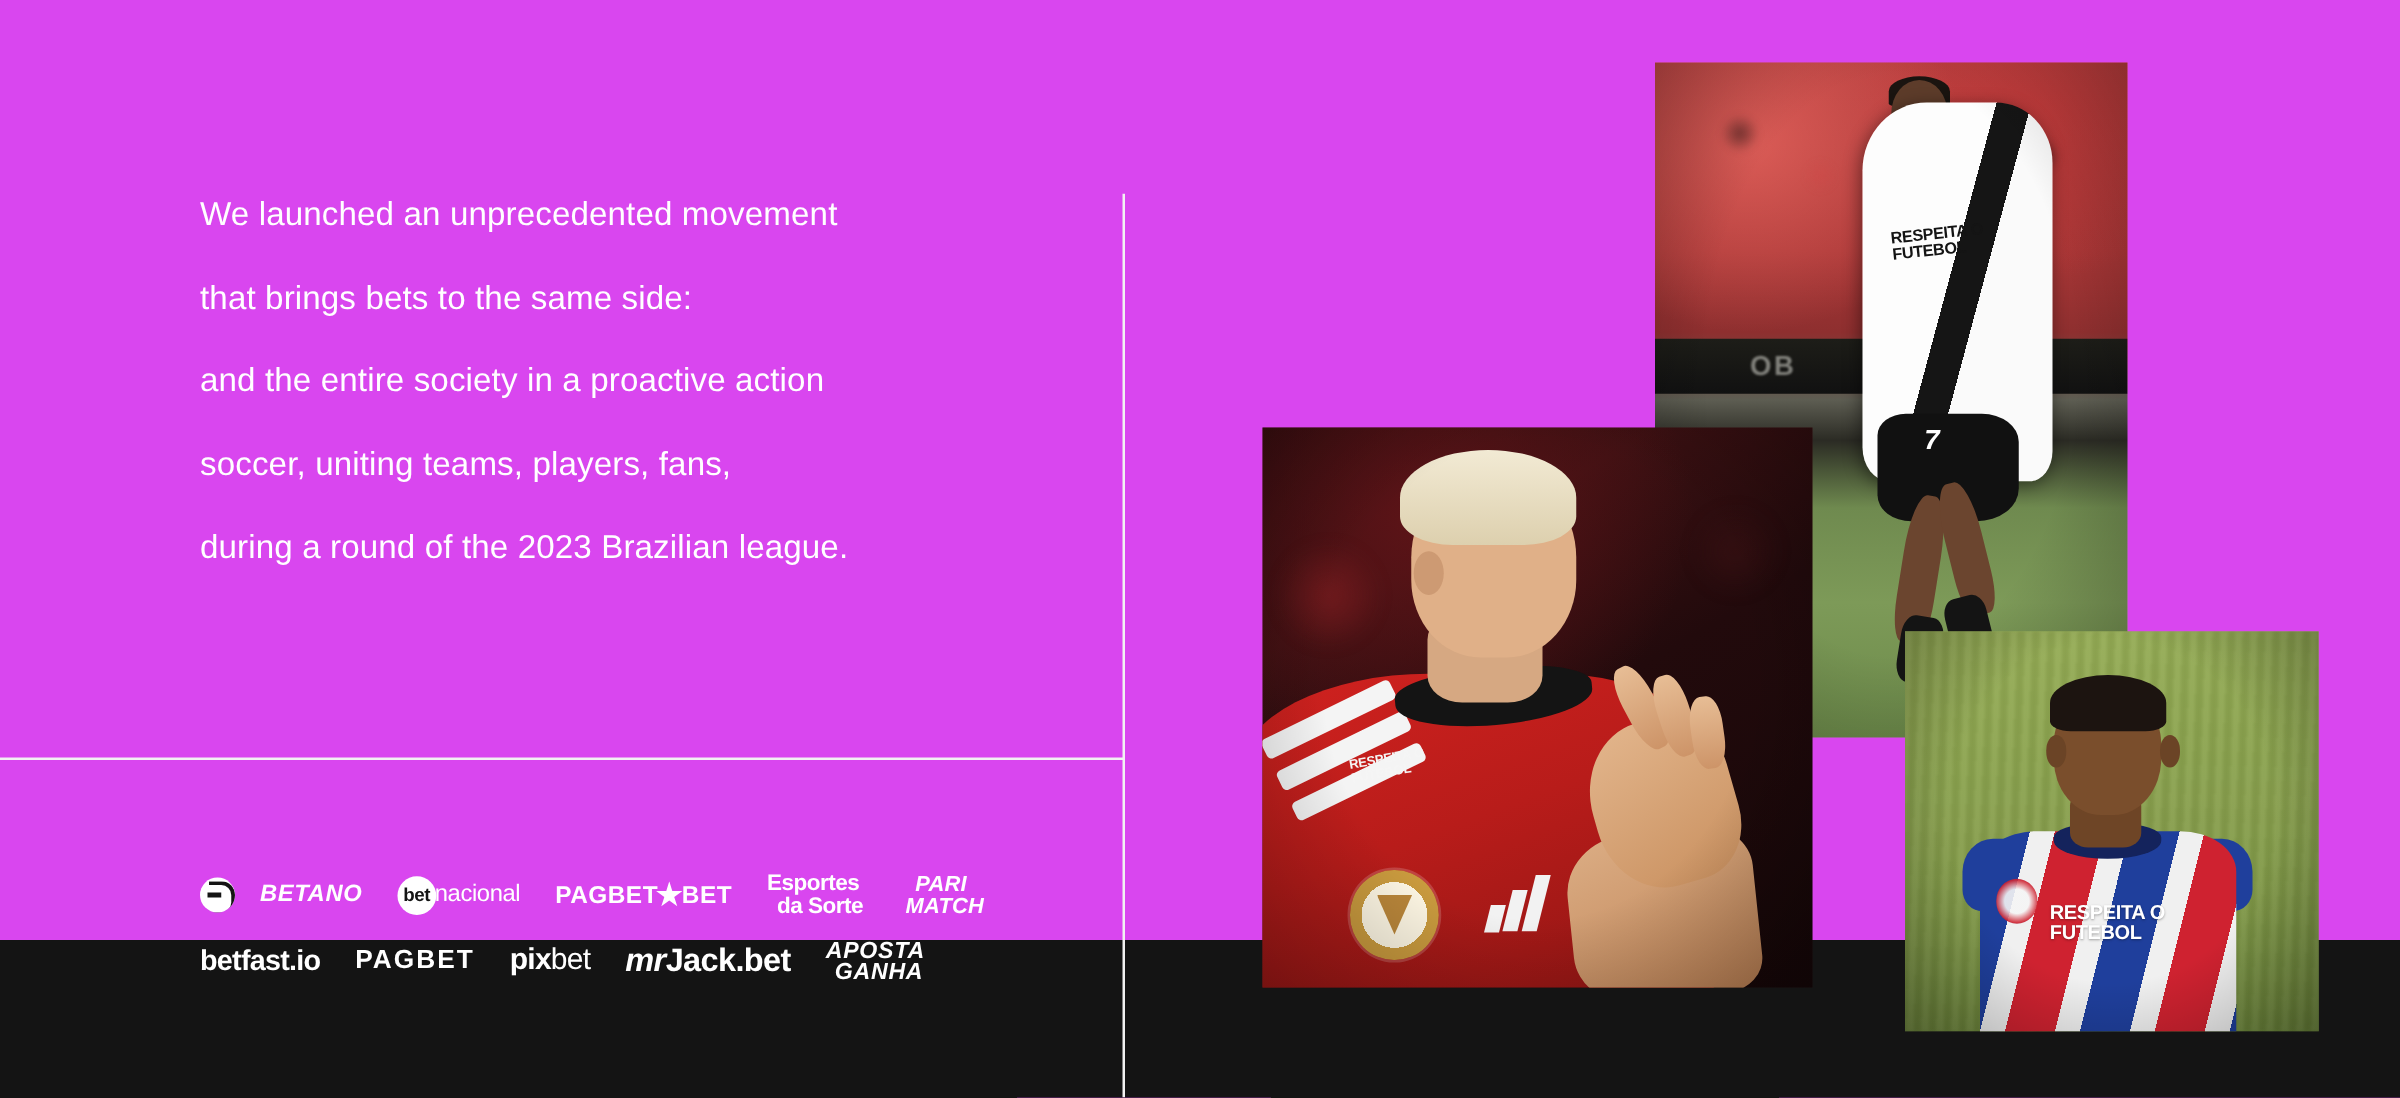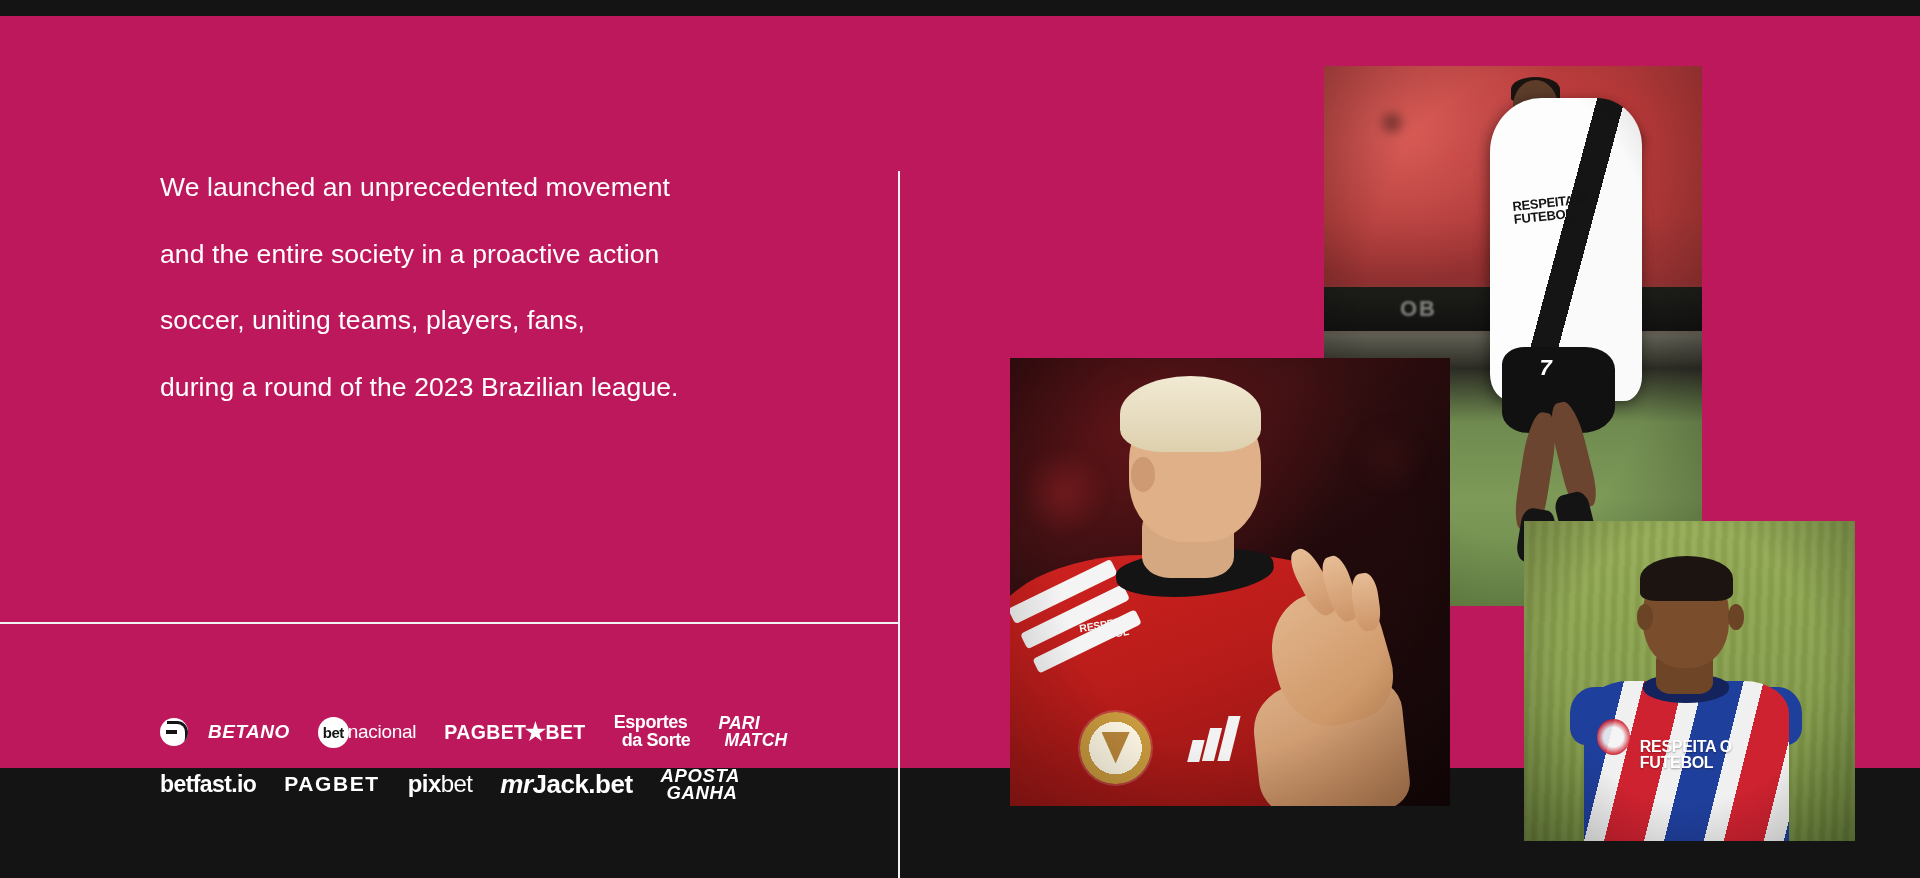--- a/index.html
+++ b/index.html
@@ -10,22 +10,21 @@
     height: 878px;
     overflow: hidden;
     background: #141414;
     font-family: "Liberation Sans", sans-serif;
   }
 
   #stage {
     position: relative;
     width: 1920px;
     height: 752px;
-    background: #be185d;
-    margin-top: 16px;
+    background: #d946ef;
   }
 
   
 
   #left-column {
     position: absolute;
     left: 0; top: 0;
     width: 899px;
     height: 878px;
   }
@@ -171,21 +170,21 @@
     font-weight: 600;
     font-size: 18px;
     letter-spacing: -0.4px;
   }
   .logo-esportes .l1 { margin-left: 0px; }
   .logo-esportes .l2 { margin-left: 8px; }
 
   
   .logo-parimatch {
     flex-direction: column;
-    align-items: flex-start;
+    align-items: center;
     line-height: 0.95;
     font-weight: 800;
     font-style: italic;
     font-size: 17.5px;
     letter-spacing: 0.2px;
   }
   .logo-parimatch .l1 { margin-left: 0px; }
   .logo-parimatch .l2 { margin-left: 6px; }
 
   
@@ -216,21 +215,21 @@
   .logo-mrjack {
     font-size: 26px;
     font-weight: 800;
     letter-spacing: -0.5px;
   }
   .logo-mrjack .mr { font-style: italic; }
 
   
   .logo-apostaganha {
     flex-direction: column;
-    align-items: flex-start;
+    align-items: center;
     line-height: 0.92;
     font-weight: 800;
     font-style: italic;
     font-size: 18.5px;
     letter-spacing: 0.6px;
   }
   .logo-apostaganha .l2 { margin-left: 6px; }
 
   
 
@@ -597,20 +596,21 @@
 </style>
 </head>
 <body>
 
 <div id="stage">
 
   <div id="left-column">
 
     <div id="headline">
       <span class="ln">We launched an unprecedented movement</span>
+      <span class="ln">that brings bets to the same side:</span>
       <span class="ln">and the entire society in a proactive action</span>
       <span class="ln">soccer, uniting teams, players, fans,</span>
       <span class="ln">during a round of the 2023 Brazilian league.</span>
     </div>
 
     <div id="horizontal-divider"></div>
 
     <div id="logo-bank">
 
       <div class="logo-row row-1">

